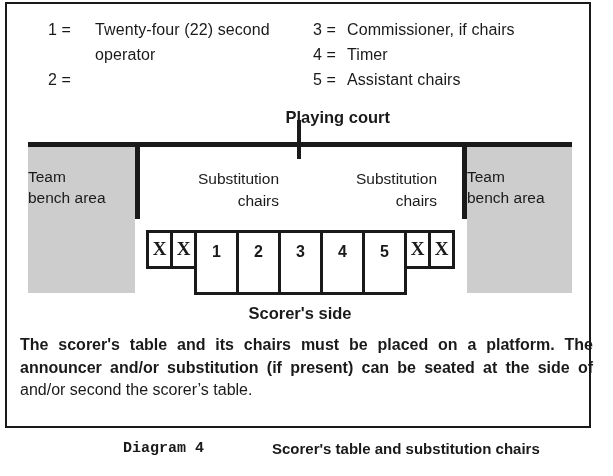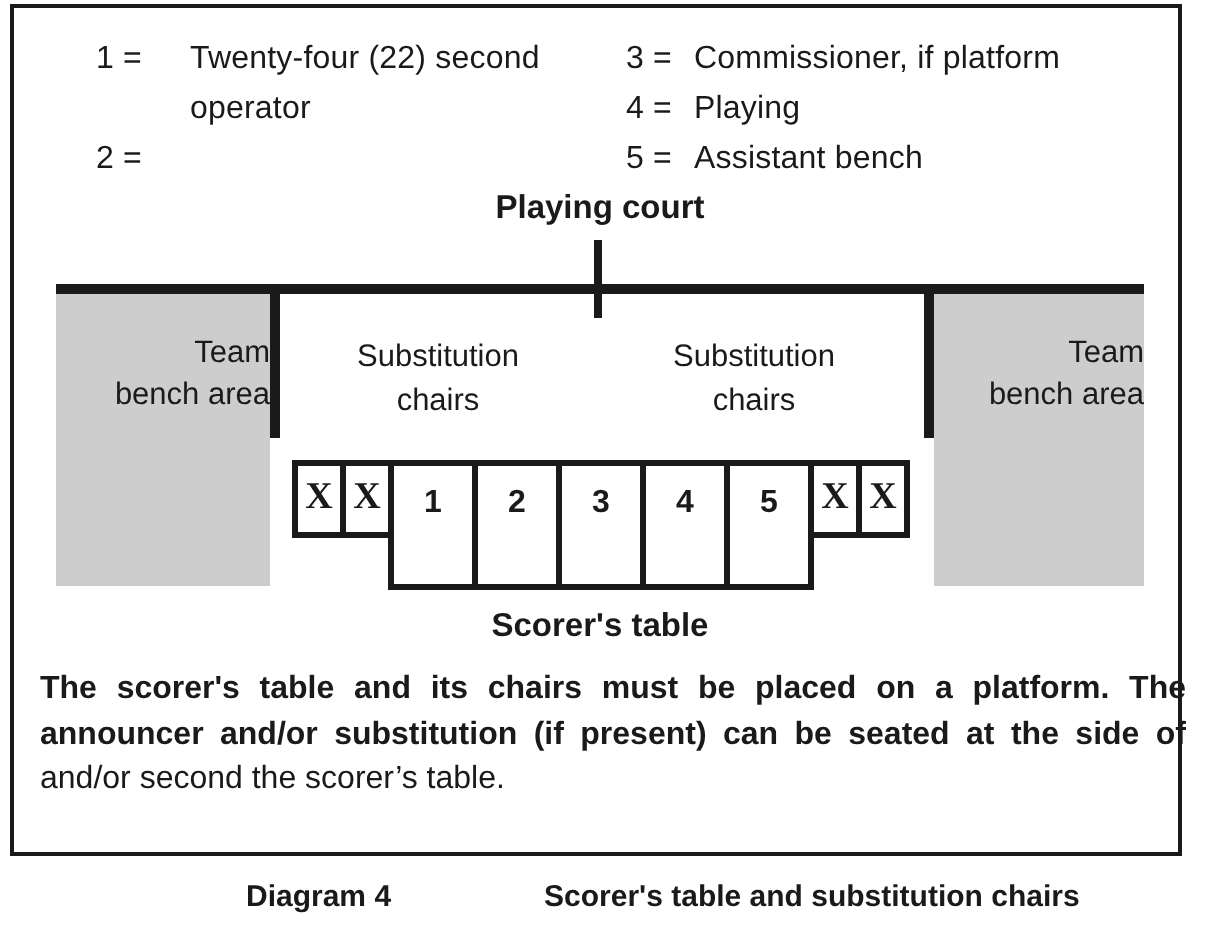--- a/index.html
+++ b/index.html
@@ -18,56 +18,56 @@
   .legend-left{left:48px;top:17px;width:252px;}
   .legend-right{left:313px;top:17px;width:266px;}
   .legend-row{display:flex;}
   .legend-num{flex:0 0 47px;}
   .legend-right .legend-num{flex:0 0 34px;}
   .legend-label{width:200px;}
   .legend-right .legend-label{width:232px;}
 
   
   .h-bold{font-weight:bold;font-size:16.5px;text-align:center;}
-  .playing-court{left:210px;top:95px;width:180px;}
+  .playing-court{left:210px;top:108px;width:180px;text-align:right;}
   .scorers-table{left:210px;top:304px;width:180px;}
 
   
   .pc-line{left:297px;top:120px;width:4px;height:39px;background:#1a1a1a;}
   .court-line{left:28px;top:142px;width:544px;height:5px;background:#1a1a1a;}
   .bench{background:#cdcdcd;top:147px;height:146px;}
   .bench-left{left:28px;width:107px;}
   .bench-right{left:467px;width:105px;}
   .divider{top:147px;width:5px;height:72px;background:#1a1a1a;}
   .divider-left{left:135px;}
   .divider-right{left:462px;}
-  .bench-label{top:166px;font-size:15.5px;line-height:21px;text-align:right;}
+  .bench-label{top:166px;font-size:15.5px;line-height:21px;text-align:left;}
   .bench-label-left{left:28px;width:107px;}
   .bench-label-right{left:467px;width:105px;}
-  .sub-label{top:168px;width:120px;font-size:15.5px;line-height:22px;text-align:center;}
+  .sub-label{top:168px;width:120px;font-size:15.5px;line-height:22px;text-align:right;}
   .sub-left{left:159px;}
   .sub-right{left:317px;}
 
   
   .box{box-sizing:border-box;border:3px solid #1a1a1a;background:#ffffff;top:230px;text-align:center;}
   .xbox{width:27px;height:39px;font-family:"Liberation Serif","DejaVu Serif",serif;
         font-weight:bold;font-size:19px;line-height:32px;}
   .seat{width:45px;height:65px;font-weight:bold;font-size:16px;padding-top:10px;}
   .xl1{left:146px;} .xl2{left:170px;}
   .s1{left:194px;} .s2{left:236px;} .s3{left:278px;} .s4{left:320px;} .s5{left:362px;}
   .xr1{left:404px;} .xr2{left:428px;}
 
   
   .note{left:20px;top:334px;width:573px;font-size:16px;line-height:22.7px;}
   .note-line{display:block;}
   .note-line.j{text-align:justify;text-align-last:justify;font-weight:bold;}
 
   
   .caption{top:440px;font-weight:bold;font-size:15px;white-space:nowrap;}
-  .caption-label{left:123px;}
+  .caption-label{left:123px;font-family:Liberation Mono, monospace;}
   .caption-title{left:272px;}
 </style>
 </head>
 <body>
 
 <div class="page">
 
   <div class="abs frame"></div>
 
   <div class="abs legend legend-left">
@@ -76,29 +76,29 @@
       <span class="legend-label">Twenty-four (22) second operator</span>
     </div>
     <div class="legend-row">
       <span class="legend-num">2 =</span>
     </div>
   </div>
 
   <div class="abs legend legend-right">
     <div class="legend-row">
       <span class="legend-num">3 =</span>
-      <span class="legend-label">Commissioner, if platform</span>
+      <span class="legend-label">Commissioner, if chairs</span>
     </div>
     <div class="legend-row">
       <span class="legend-num">4 =</span>
-      <span class="legend-label">Playing</span>
+      <span class="legend-label">Timer</span>
     </div>
     <div class="legend-row">
       <span class="legend-num">5 =</span>
-      <span class="legend-label">Assistant bench</span>
+      <span class="legend-label">Assistant chairs</span>
     </div>
   </div>
 
   <div class="abs h-bold playing-court">Playing court</div>
   <div class="abs pc-line"></div>
 
   <div class="abs court-line"></div>
 
   <div class="abs bench bench-left"></div>
   <div class="abs bench bench-right"></div>
@@ -126,21 +126,21 @@
   <div class="abs box xbox xl1">X</div>
   <div class="abs box xbox xl2">X</div>
   <div class="abs box seat s1">1</div>
   <div class="abs box seat s2">2</div>
   <div class="abs box seat s3">3</div>
   <div class="abs box seat s4">4</div>
   <div class="abs box seat s5">5</div>
   <div class="abs box xbox xr1">X</div>
   <div class="abs box xbox xr2">X</div>
 
-  <div class="abs h-bold scorers-table">Scorer's table</div>
+  <div class="abs h-bold scorers-table">Scorer's side</div>
 
   <div class="abs note">
     <span class="note-line j">The scorer's table and its chairs must be placed on a platform. The</span>
     <span class="note-line j">announcer and/or substitution (if present) can be seated at the side of</span>
     <span class="note-line">and/or second the scorer’s table.</span>
   </div>
 
   <span class="abs caption caption-label">Diagram 4</span>
   <span class="abs caption caption-title">Scorer's table and substitution chairs</span>
 

